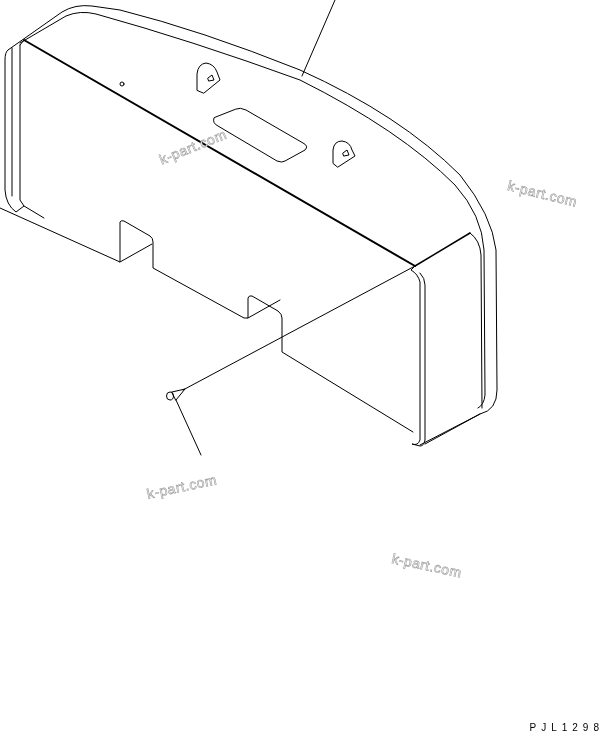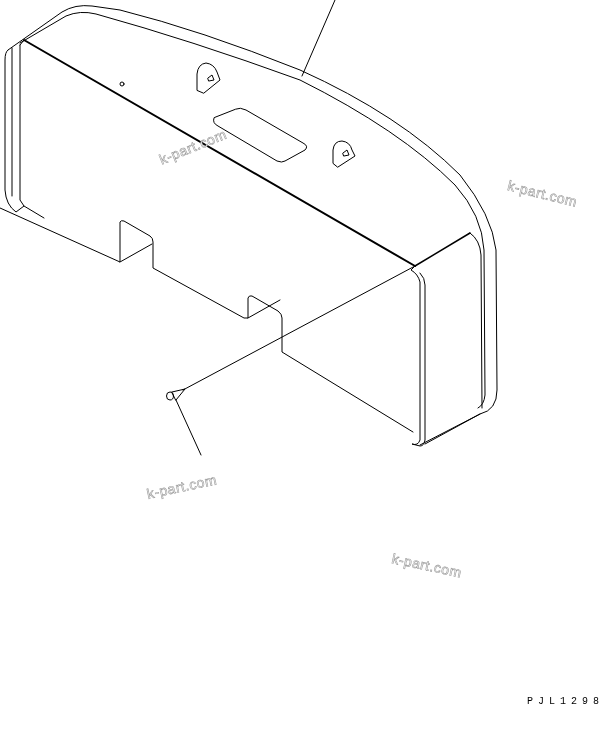--- a/index.html
+++ b/index.html
@@ -1,20 +1,20 @@
 <!DOCTYPE html>
 <html><head>
 <meta charset="utf-8">
 <style>
   html, body { margin: 0; padding: 0; background: #ffffff; }
   body { width: 608px; height: 740px; position: relative; overflow: hidden; font-family: "Liberation Sans", sans-serif; }
   #drawing { position: absolute; left: 0; top: 0; width: 608px; height: 740px; }
   .wm { position: absolute; font-family: "Liberation Sans", sans-serif; font-size: 14px; color: #ffffff;
         -webkit-text-stroke: 0.6px #9a9a9a; letter-spacing: 0.5px; transform-origin: left center; white-space: nowrap; }
-  .code { position: absolute; right: 4px; top: 696px; font-family: Liberation Mono, monospace; font-size: 10px;
+  .code { position: absolute; right: 4px; top: 722px; font-family: Liberation Sans, sans-serif; font-size: 10px;
           letter-spacing: 5px; color: #000; text-align: right; }
 </style>
 </head>
 <body>
 
 <svg id="drawing" viewBox="0 0 608 740" xmlns="http://www.w3.org/2000/svg" fill="none" stroke="#000" stroke-linecap="round" stroke-linejoin="round">
 
   <g>
     <path d="M8 50 L62 12 Q75 4 92 6 L120 10 Q200 30 300 70 Q400 115 460 175 Q492 215 496 250 L497 390 Q497 410 480 414 L420 445" stroke-width="1"></path>
     <path d="M20 43 L66 16 Q80 10 96 14 Q190 40 300 80 Q400 130 455 185 Q482 215 484 250 L485 395 Q484 405 478 408" stroke-width="1"></path>

